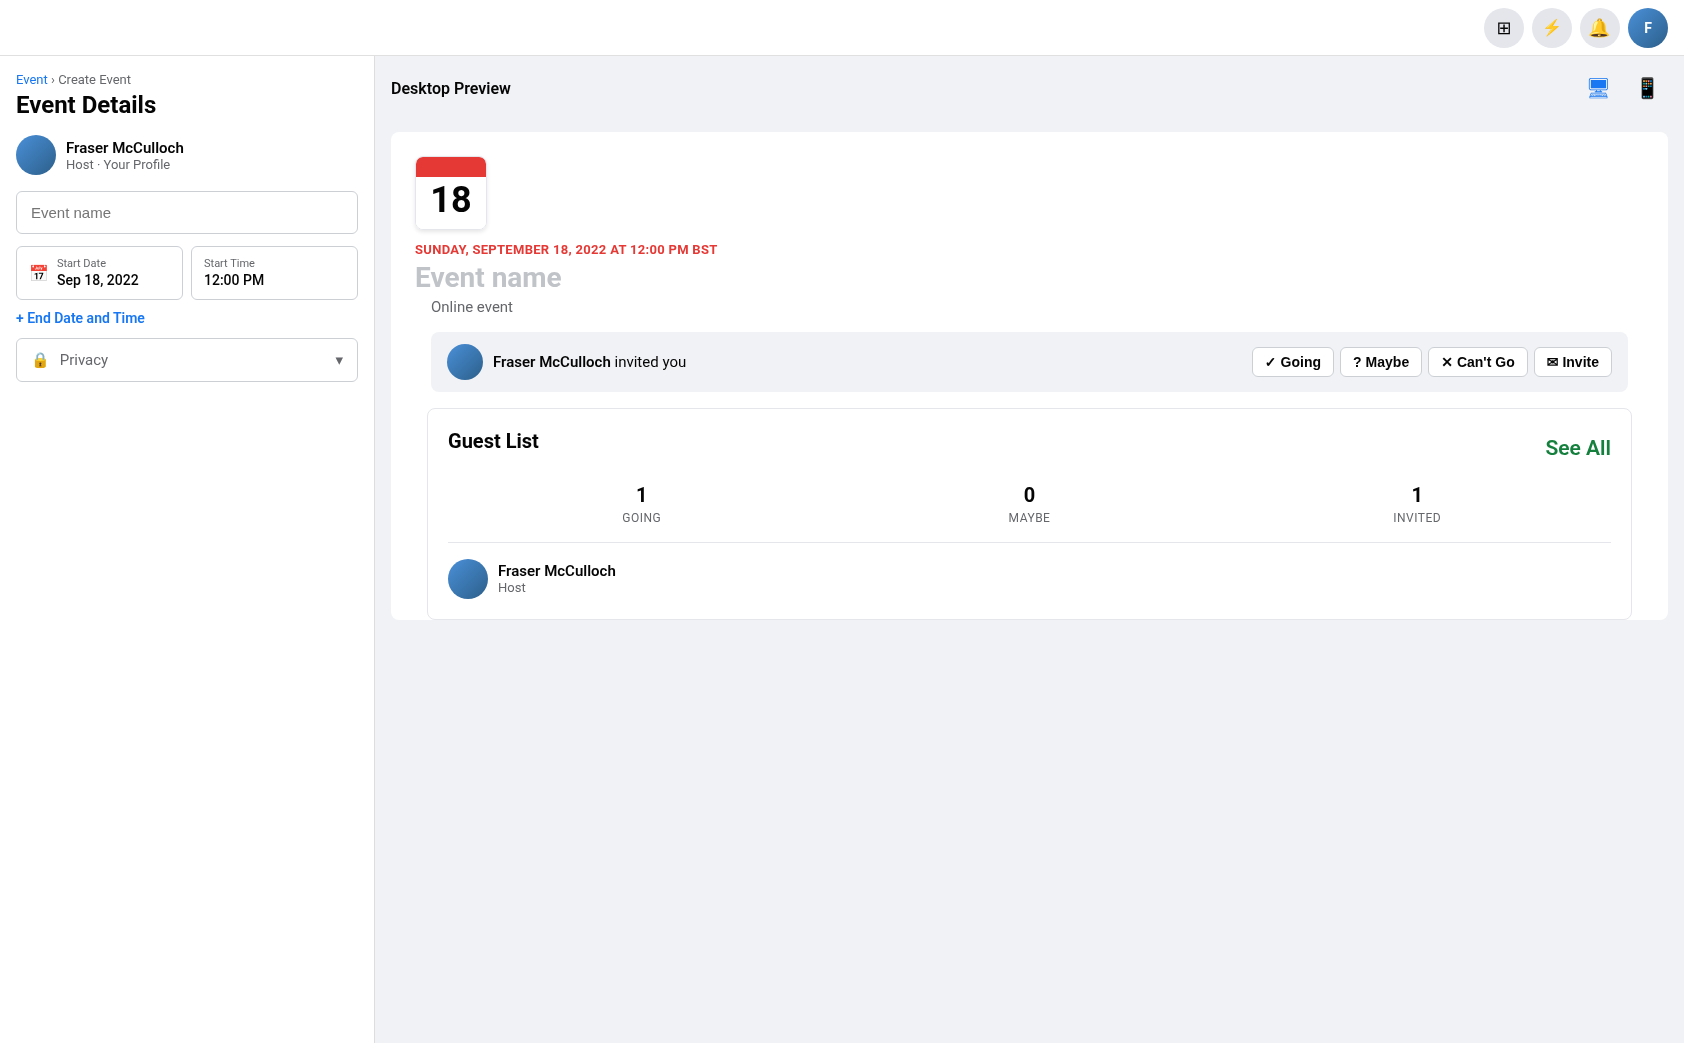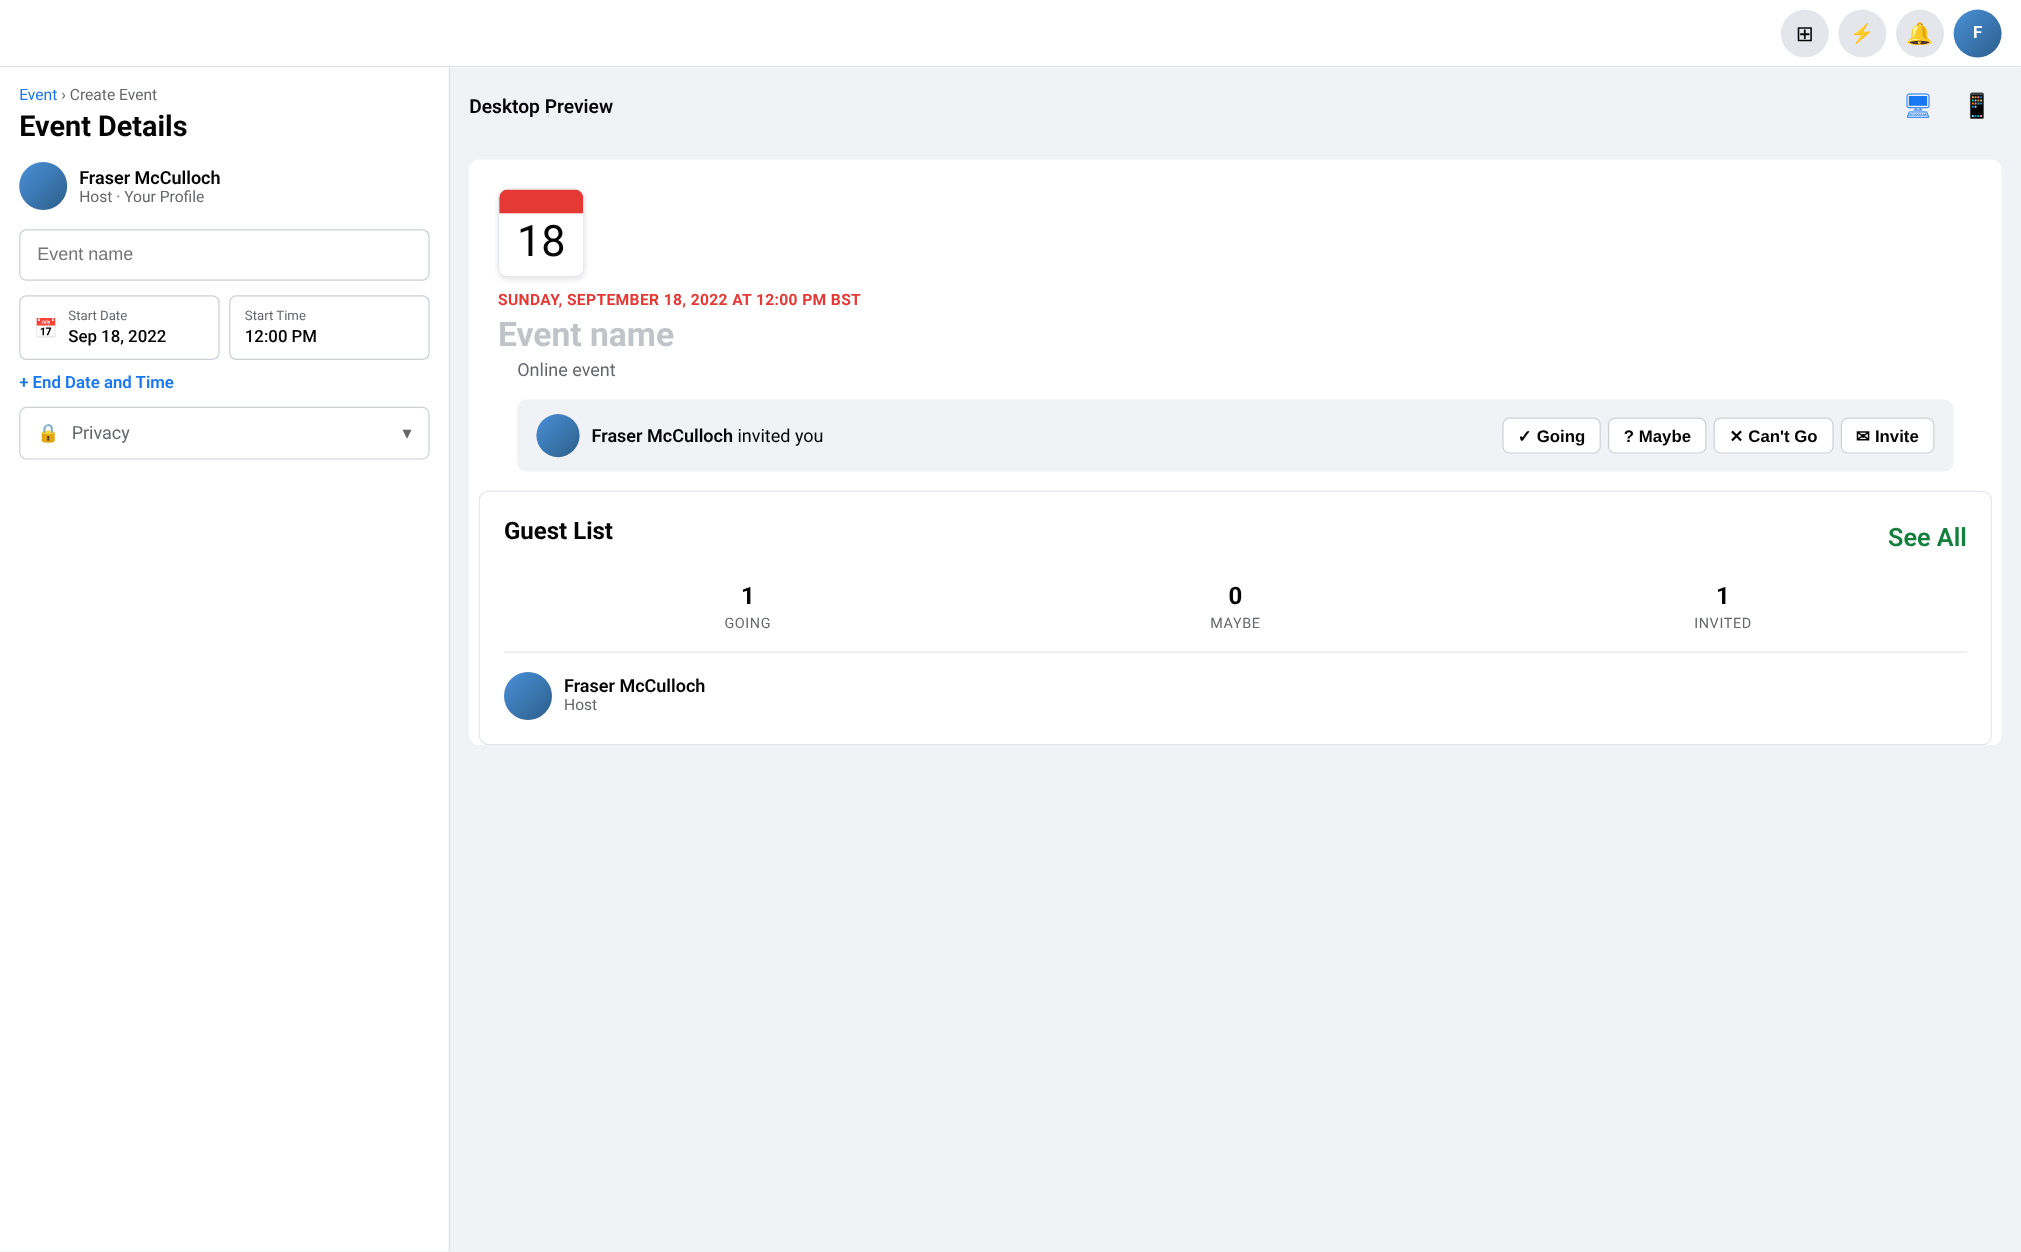--- a/index.html
+++ b/index.html
@@ -148,21 +148,21 @@
     .cal-top {
       background: #e53935;
       height: 20px;
       border-radius: 6px 6px 0 0;
     }
     .cal-bottom {
       background: #fff;
       padding: 4px 8px 8px;
       text-align: center;
     }
-    .cal-day { font-size: 36px; font-weight: 400; color: #050505; line-height: 1.1; }
+    .cal-day { font-size: 36px; font-weight: 700; color: #050505; line-height: 1.1; }
 
     .event-date-str {
       padding: 12px 24px 4px;
       font-size: 13px; font-weight: 700;
       color: #e53935;
       letter-spacing: 0.3px;
     }
     .event-name-preview {
       padding: 0 24px 4px;
       font-size: 28px; font-weight: 700;
@@ -215,21 +215,21 @@
     .going-count .people-icon { font-size: 18px; color: #65676b; }
     .small-avatar {
       width: 40px; height: 40px; border-radius: 50%;
       background: linear-gradient(135deg, #4a90d9, #2c5f8a);
       margin-bottom: 12px;
     }
     .no-details { font-size: 15px; color: #65676b; }
 
     
     .guest-section {
-      margin: 0 8px 24px;
+      margin: 0 36px 24px;
       background: #fff;
       border: 1px solid #e4e6eb;
       border-radius: 8px;
       padding: 20px;
     }
     .guest-header {
       display: flex; align-items: center; justify-content: space-between;
       margin-bottom: 16px;
     }
     .see-all { color: #15803d; font-size: 21px; font-weight: 600; cursor: pointer; text-decoration: none; }

